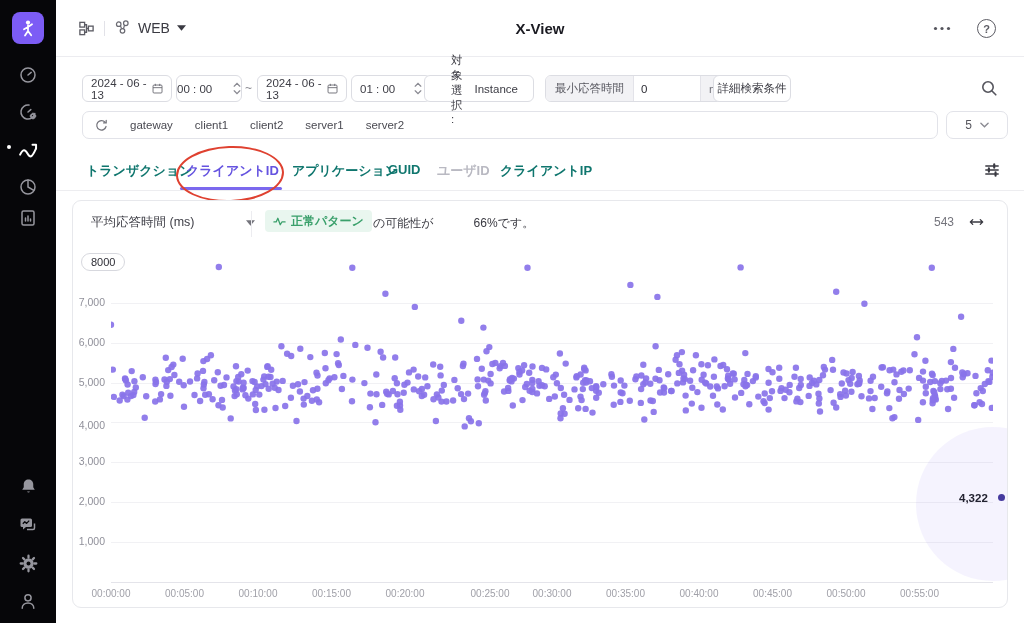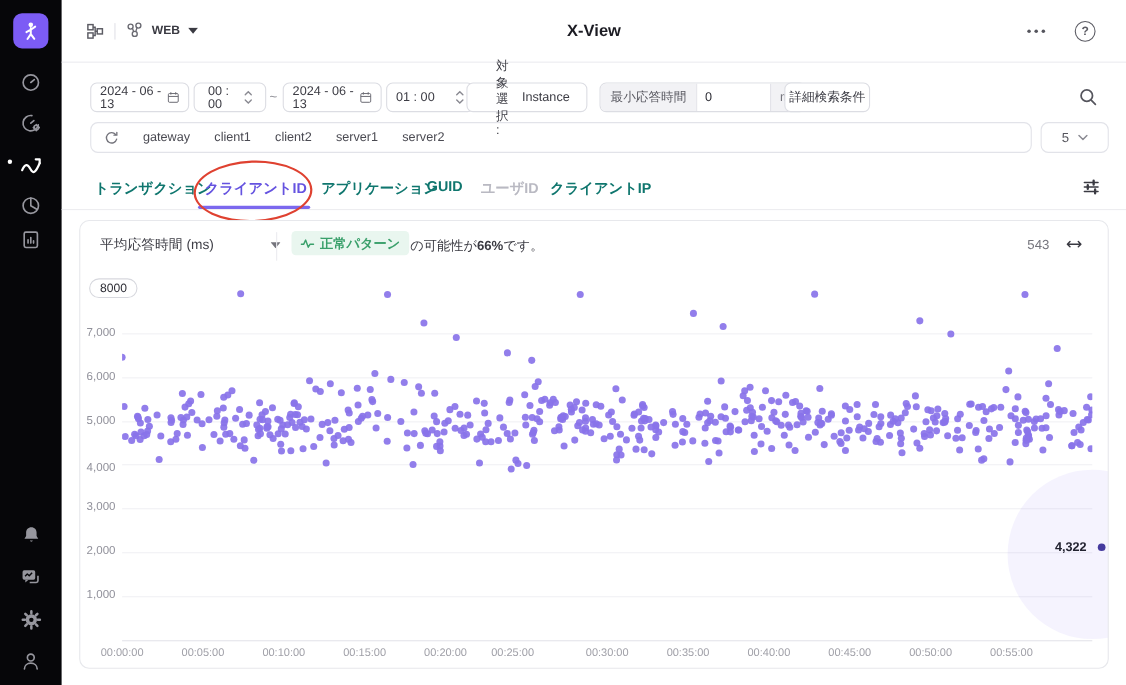--- a/index.html
+++ b/index.html
@@ -12,21 +12,21 @@
   .logo { position:absolute; left:12px; top:12px; width:32px; height:32px; border-radius:8px; background:#7c5cf5; display:flex; align-items:center; justify-content:center; }
   .snav { position:absolute; left:0; width:56px; height:26px; display:flex; align-items:center; justify-content:center; color:#96969e; cursor:pointer; }
   .snav.active { color:#fff; }
   .active-dot { position:absolute; left:7px; top:145px; width:4px; height:4px; border-radius:50%; background:#fff; }
 
   
   .topbar-line { position:absolute; left:56px; right:0; top:56px; height:1px; background:#ececf0; }
   .tb-icon { position:absolute; color:#5c5c64; cursor:pointer; }
   .tb-divider { position:absolute; left:104px; top:21px; width:1px; height:15px; background:#e2e2e8; }
   .project { position:absolute; left:114px; top:19px; display:flex; align-items:center; gap:7px; cursor:pointer; color:#3a3a42; }
-  .project .plabel { font-size:11px; font-weight:700; }
+  .project .plabel { font-size:14px; font-weight:400; }
   .page-title { position:absolute; left:56px; right:0; top:20px; text-align:center; font-size:15px; font-weight:700; color:#1b1b22; }
   .help-circle { position:absolute; left:977px; top:19px; width:19px; height:19px; border:1.6px solid #5c5c64; border-radius:50%; display:flex; align-items:center; justify-content:center; font-size:11px; font-weight:700; color:#5c5c64; cursor:pointer; }
 
   
   .box { position:absolute; top:75px; height:27px; border:1px solid #dcdde3; border-radius:6px; background:#fff; display:flex; align-items:center; font-size:11.5px; color:#3c3c44; cursor:pointer; }
   .range-sep { position:absolute; left:245px; top:81px; font-size:12px; color:#8a8a92; }
   .chip-group { position:absolute; left:545px; top:75px; height:27px; border:1px solid #dcdde3; border-radius:6px; display:flex; overflow:hidden; font-size:11.5px; }
   .chip-label { background:#f2f2f5; color:#5a5a62; display:flex; align-items:center; padding:0 9px; border-right:1px solid #e3e3e9; }
   .chip-input { width:66px; border:none; outline:none; font-size:11.5px; padding:0 7px; color:#2c2c34; font-family:inherit; }
   .chip-unit { background:#f2f2f5; color:#74747c; display:flex; align-items:center; padding:0 8px; border-left:1px solid #e3e3e9; }
@@ -43,21 +43,21 @@
   .tab.disabled { color:#b9b9c2; }
   .tab-underline { position:absolute; left:180px; top:187px; width:102px; height:3px; background:#7b68ee; border-radius:2px; }
   .annot-ellipse { position:absolute; left:176px; top:146px; width:108px; height:56px; border:2.5px solid #df4130; border-radius:50%; transform:rotate(-2deg); pointer-events:none; }
 
   
   .card { position:absolute; left:72px; top:200px; width:936px; height:408px; border:1px solid #e7e8ec; border-radius:9px; background:#fff; overflow:hidden; }
   .metric-select { position:absolute; left:18px; top:13px; display:flex; align-items:center; gap:52px; font-size:12.5px; color:#3e3e46; cursor:pointer; }
   .hdr-divider { position:absolute; left:178px; top:10px; width:1px; height:26px; background:#ececf0; }
   .pattern-badge { position:absolute; left:192px; top:9px; height:22px; background:#e9f6ef; border-radius:4px; display:flex; align-items:center; gap:5px; padding:0 8px; font-size:12px; color:#3aa06b; font-weight:600; }
   .conf-text { position:absolute; left:300px; top:14px; font-size:12px; color:#3a3a42; }
-  .conf-text b { font-weight:700; }
+  .conf-text b { font-weight:400;margin-left:40px; }
   .count-box { position:absolute; right:22px; top:14px; display:flex; align-items:center; gap:14px; font-size:12px; color:#74747c; cursor:pointer; }
   .ymax-badge { position:absolute; left:8px; top:52px; border:1px solid #d7d8de; border-radius:10px; padding:2px 9px; font-size:11px; color:#2e2e36; background:#fff; cursor:pointer; }
   .gridline { position:absolute; left:38px; width:882px; height:1px; background:#f1f1f4; }
   .baseline { position:absolute; left:38px; width:882px; height:1px; background:#e4e4ea; top:381px; }
   .ylab { position:absolute; left:0; width:32px; text-align:right; font-size:10.5px; color:#90909a; }
   .xlab { position:absolute; top:387px; transform:translateX(-50%); font-size:10px; color:#a0a0a8; white-space:nowrap; }
   .plot { position:absolute; left:38px; top:62px; width:882px; height:319px; cursor:crosshair; }
   .hl-circle { position:absolute; left:843px; top:226px; width:154px; height:154px; border-radius:50%; background:rgba(122,97,240,0.08); pointer-events:none; }
   .hl-label { position:absolute; left:886px; top:291px; font-size:11.5px; font-weight:600; color:#222230; }
   .hl-dot { position:absolute; left:925px; top:293px; width:7px; height:7px; border-radius:50%; background:#453a9e; }
@@ -175,21 +175,21 @@
       <span>?</span>
     </div>
 
   <div class="box" style="left:82px;width:90px;justify-content:space-between;padding:0 8px">
     <span>2024 - 06 - 13</span>
     <svg class="icon" width="13" height="13" viewBox="0 0 16 16" fill="none" stroke="#6a6a72" stroke-width="1.3">
       <rect x="1.5" y="3" width="13" height="11.5" rx="1.5"></rect>
         <path d="M4.8 1.2v3.2 M11.2 1.2v3.2 M1.5 6.8h13"></path>
     </svg>
   </div>
-  <div class="box" style="left:176px;width:66px;justify-content:space-between;padding:0 12px">
+  <div class="box" style="left:176px;width:66px;justify-content:space-between;padding:0 0">
     <span>00 : 00</span>
     <svg class="icon" width="8" height="13" viewBox="0 0 8 14" fill="none" stroke="#8a8a92" stroke-width="1.4" stroke-linecap="round">
         <path d="M1 4.5L4 1.5l3 3 M1 9.5l3 3 3-3"></path>
       </svg>
   </div>
   <div class="range-sep">~</div>
   <div class="box" style="left:257px;width:90px;justify-content:space-between;padding:0 8px">
     <span>2024 - 06 - 13</span>
     <svg class="icon" width="13" height="13" viewBox="0 0 16 16" fill="none" stroke="#6a6a72" stroke-width="1.3">
       <rect x="1.5" y="3" width="13" height="11.5" rx="1.5"></rect>
@@ -856,21 +856,21 @@
       </svg>
 
     <div class="hl-label">4,322</div>
     <div class="hl-dot"></div>
 
     <div class="xlab" style="left:38px">00:00:00</div>
     <div class="xlab" style="left:111.5px">00:05:00</div>
     <div class="xlab" style="left:185px">00:10:00</div>
     <div class="xlab" style="left:258.5px">00:15:00</div>
     <div class="xlab" style="left:332px">00:20:00</div>
-    <div class="xlab" style="left:393px">00:25:00</div>
+    <div class="xlab" style="left:417px">00:25:00</div>
     <div class="xlab" style="left:479px">00:30:00</div>
     <div class="xlab" style="left:552.5px">00:35:00</div>
     <div class="xlab" style="left:626px">00:40:00</div>
     <div class="xlab" style="left:699.5px">00:45:00</div>
     <div class="xlab" style="left:773px">00:50:00</div>
     <div class="xlab" style="left:846.5px">00:55:00</div>
   </div>
 
 </div>
 

